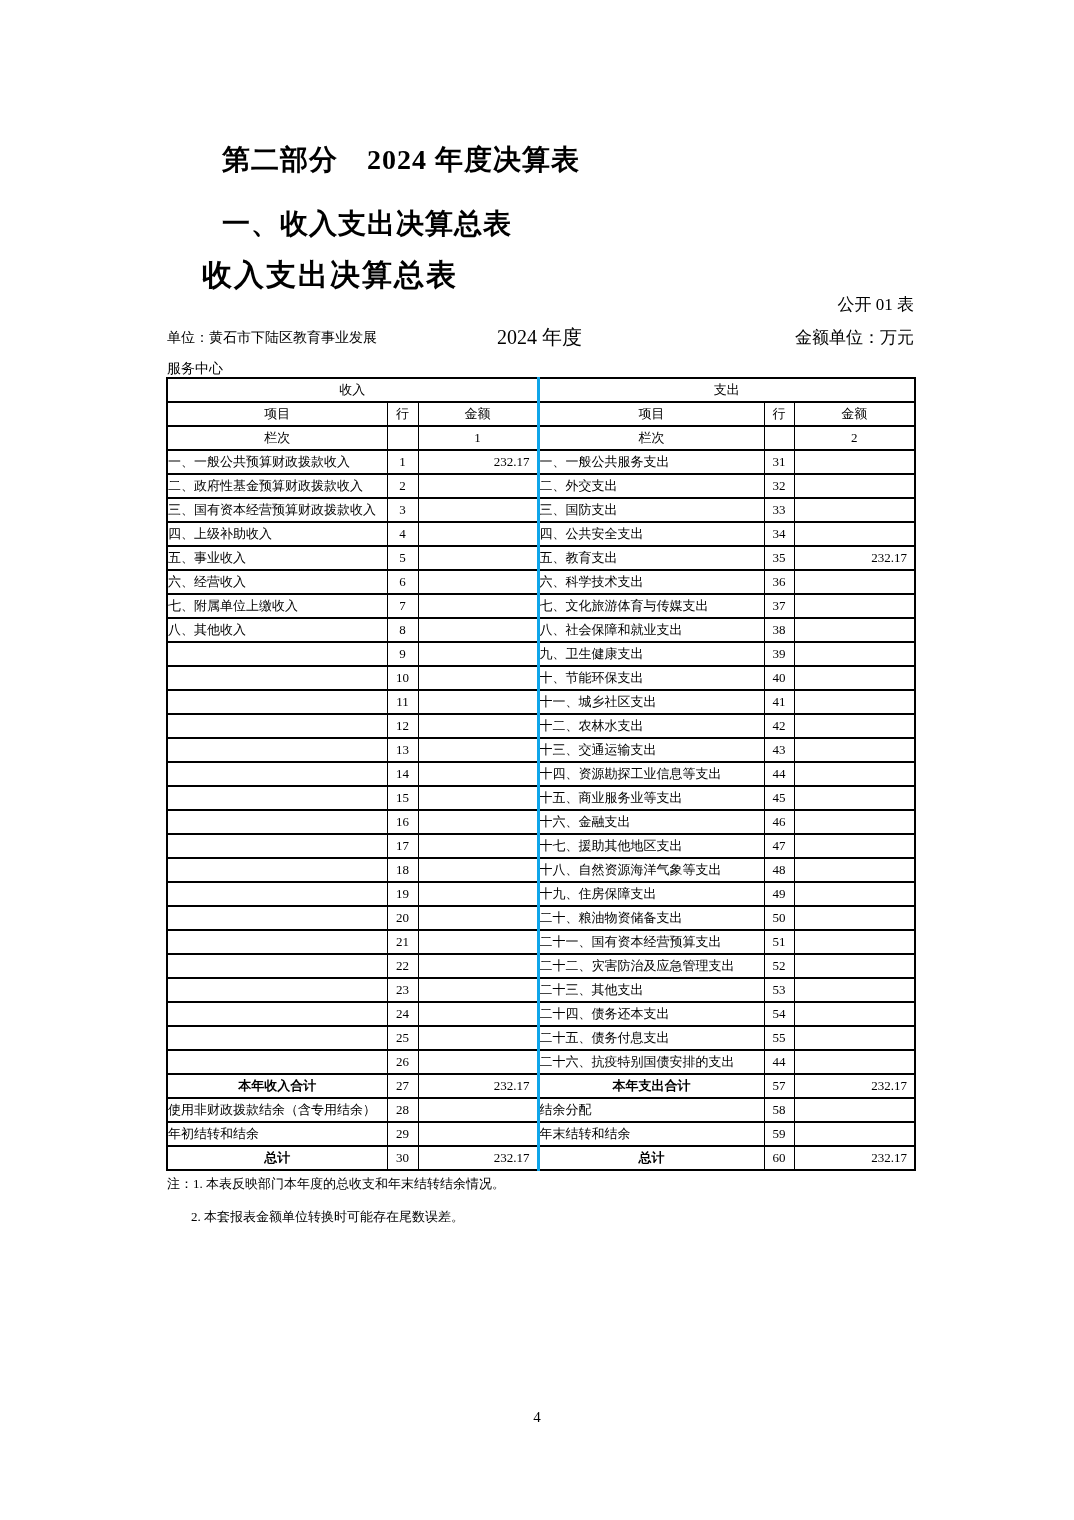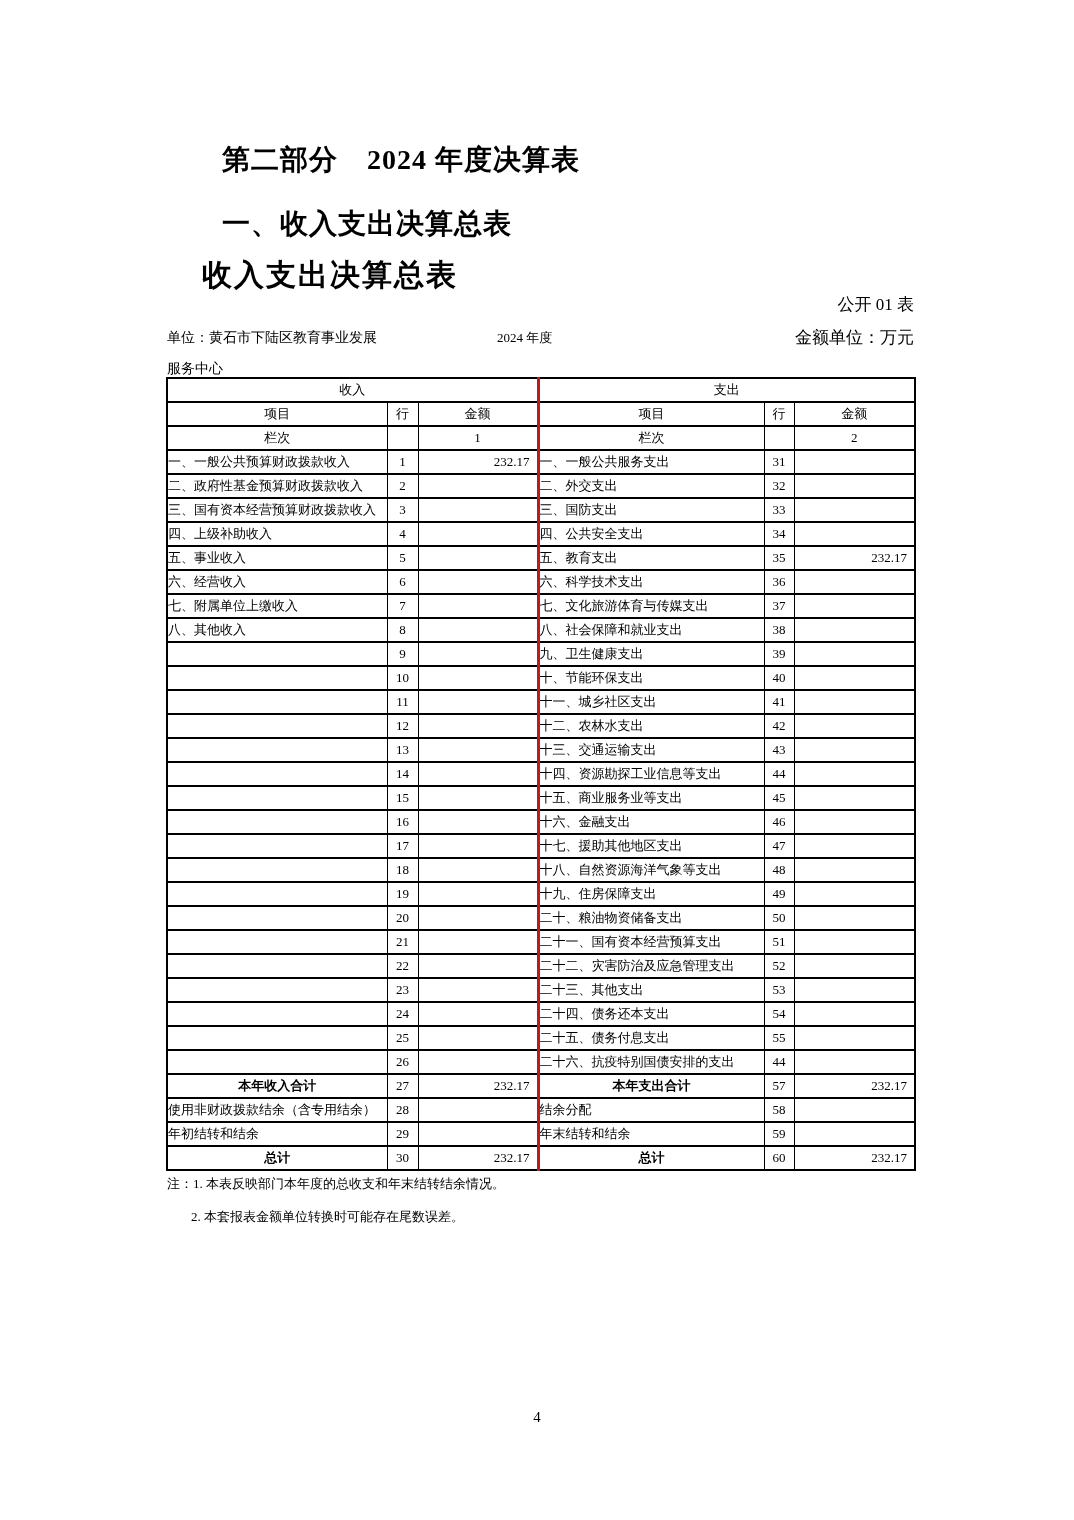--- a/index.html
+++ b/index.html
@@ -30,21 +30,21 @@
   .table-code {
     position: absolute; right: 160px; top: 293px;
     font-size: 17px;
   }
   .unit-label {
     position: absolute; left: 167px; top: 322px; width: 330px;
     font-size: 14px; line-height: 31px;
   }
   .year-label {
     position: absolute; left: 497px; top: 322px;
-    font-size: 13px; line-height: 31px;
+    font-size: 20px; line-height: 31px;
   }
   .amount-unit-label {
     position: absolute; right: 160px; top: 322px;
     font-size: 17px; line-height: 31px;
   }
 
   table.main {
     position: absolute; left: 166px; top: 377px; width: 748px;
     border-collapse: collapse; table-layout: fixed;
     font-size: 13px;
@@ -53,21 +53,21 @@
   table.main th, table.main td {
     border-top: 2px solid #000;
     border-bottom: 2px solid #000;
     border-left: 1px solid #000;
     border-right: 1px solid #000;
     height: 24px;
     overflow: hidden; white-space: nowrap;
     font-weight: normal;
     vertical-align: middle;
   }
-  table.main .mid { border-left: 3px solid #b91c1c; }
+  table.main .mid { border-left: 3px solid #0ea5e9; }
   table.main thead th { text-align: center; }
   td.item { text-align: left; padding-left: 0; }
   td.rownum { text-align: center; }
   td.amount { text-align: right; padding-right: 7px; }
   tr.em td.item { text-align: center; padding-left: 0; font-weight: bold; margin-top: 10px; }
 
   .notes { position: absolute; left: 167px; top: 1176px; font-size: 13px; line-height: 16px; }
   .note-2 { margin-top: 17px; margin-left: 24px; }
   .page-number {
     position: absolute; left: 0; top: 1409px; width: 1074px;

